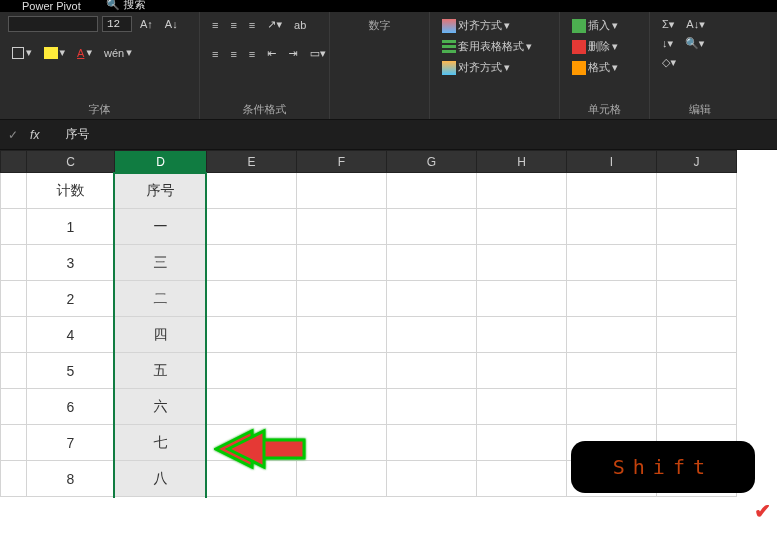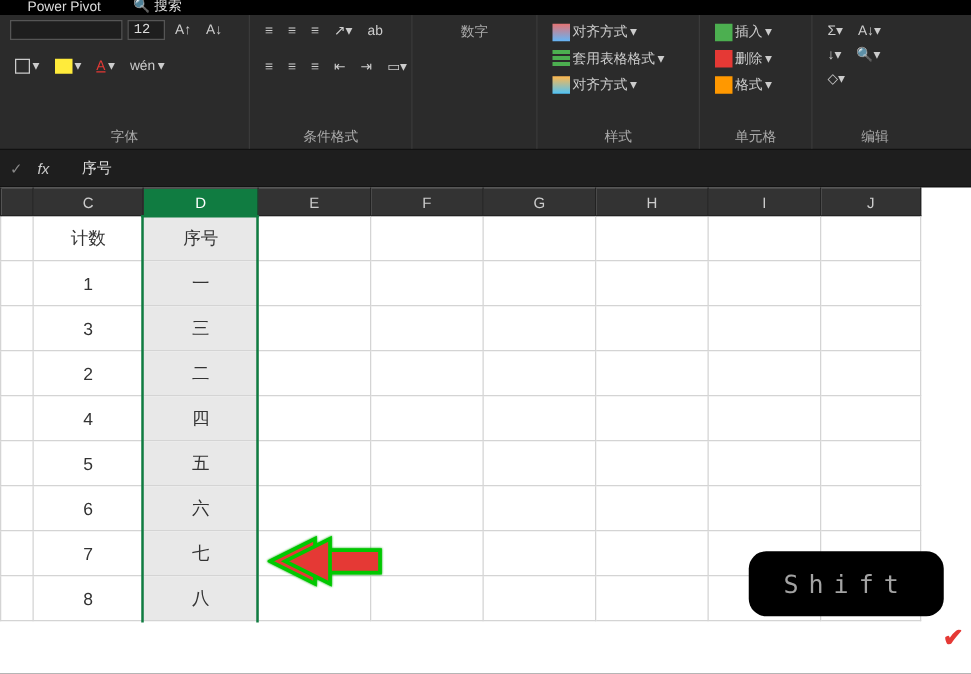--- a/index.html
+++ b/index.html
@@ -38,21 +38,21 @@
 .col-c { width:88px;}
 .col-d { width:92px;}
 .col-rest { width:90px;}
 .col-j { width:80px;}
 
 
 .arrow { position:absolute; left:214px; top:275px; z-index:20;}
 .arrow svg { filter:drop-shadow(0 0 1px #0a0);}
 
 
-.key-tip { position:absolute; right:22px; bottom:46px; background:#000; color:#a3a3a3; padding:14px 28px; border-radius:14px; font-size:20px; letter-spacing:8px; font-family:monospace; z-index:30;}
+.key-tip { position:absolute; right:22px; bottom:46px; background:#000; color:#c2410c; padding:14px 42px; border-radius:14px; font-size:20px; letter-spacing:8px; font-family:monospace; z-index:30;}
 
 
 .wm { position:absolute; right:6px; bottom:4px; color:#fff; font-size:14px; font-weight:bold; z-index:40; text-align:right; line-height:1.1;}
 .wm .check { color:#e53935; font-size:20px; display:inline-block; transform:translateY(2px);}
 .wm .sub { font-size:10px; font-weight:normal; font-style:italic; color:#fff;}
 </style>
 </head>
 <body>
 
 <div class="ribbon-tabs">
@@ -112,21 +112,20 @@
   </div>
 
   <div class="group" style="width:130px">
     <div class="group-body">
       <div class="vstack">
         <button class="btn"><span class="ico" style="background:linear-gradient(#e57373,#64b5f6);"></span><span>对齐方式</span>▾</button>
         <button class="btn"><span class="ico" style="background:repeating-linear-gradient(#4caf50,#4caf50 3px,#2b2b2b 3px,#2b2b2b 5px);"></span><span>套用表格格式</span>▾</button>
         <button class="btn"><span class="ico" style="background:linear-gradient(#ffb74d,#4fc3f7);"></span><span>对齐方式</span>▾</button>
       </div>
     </div>
-    <div class="group-label">样式</div>
   </div>
 
   <div class="group" style="width:90px">
     <div class="group-body">
       <div class="vstack">
         <button class="btn"><span class="ico" style="background:#4caf50"></span><span>插入</span>▾</button>
         <button class="btn"><span class="ico" style="background:#e53935"></span><span>删除</span>▾</button>
         <button class="btn"><span class="ico" style="background:#ff9800"></span><span>格式</span>▾</button>
       </div>
     </div>

